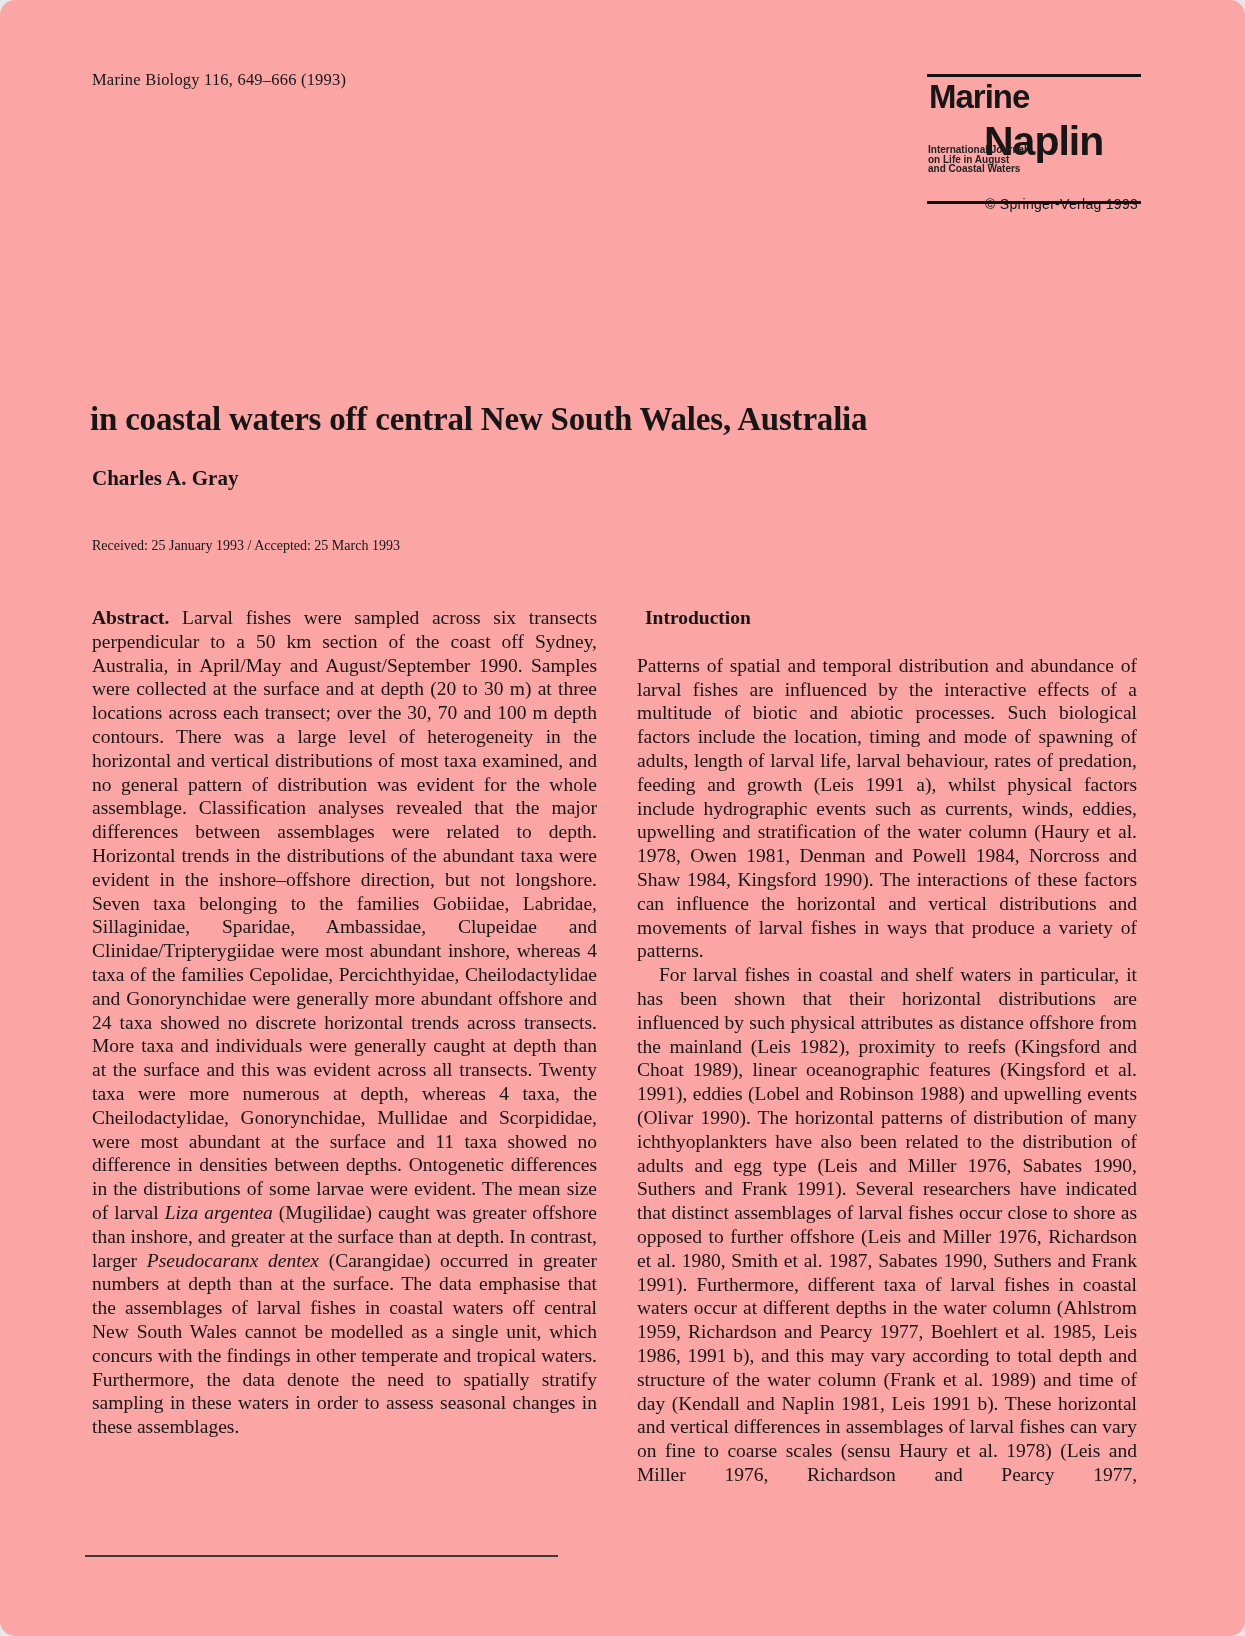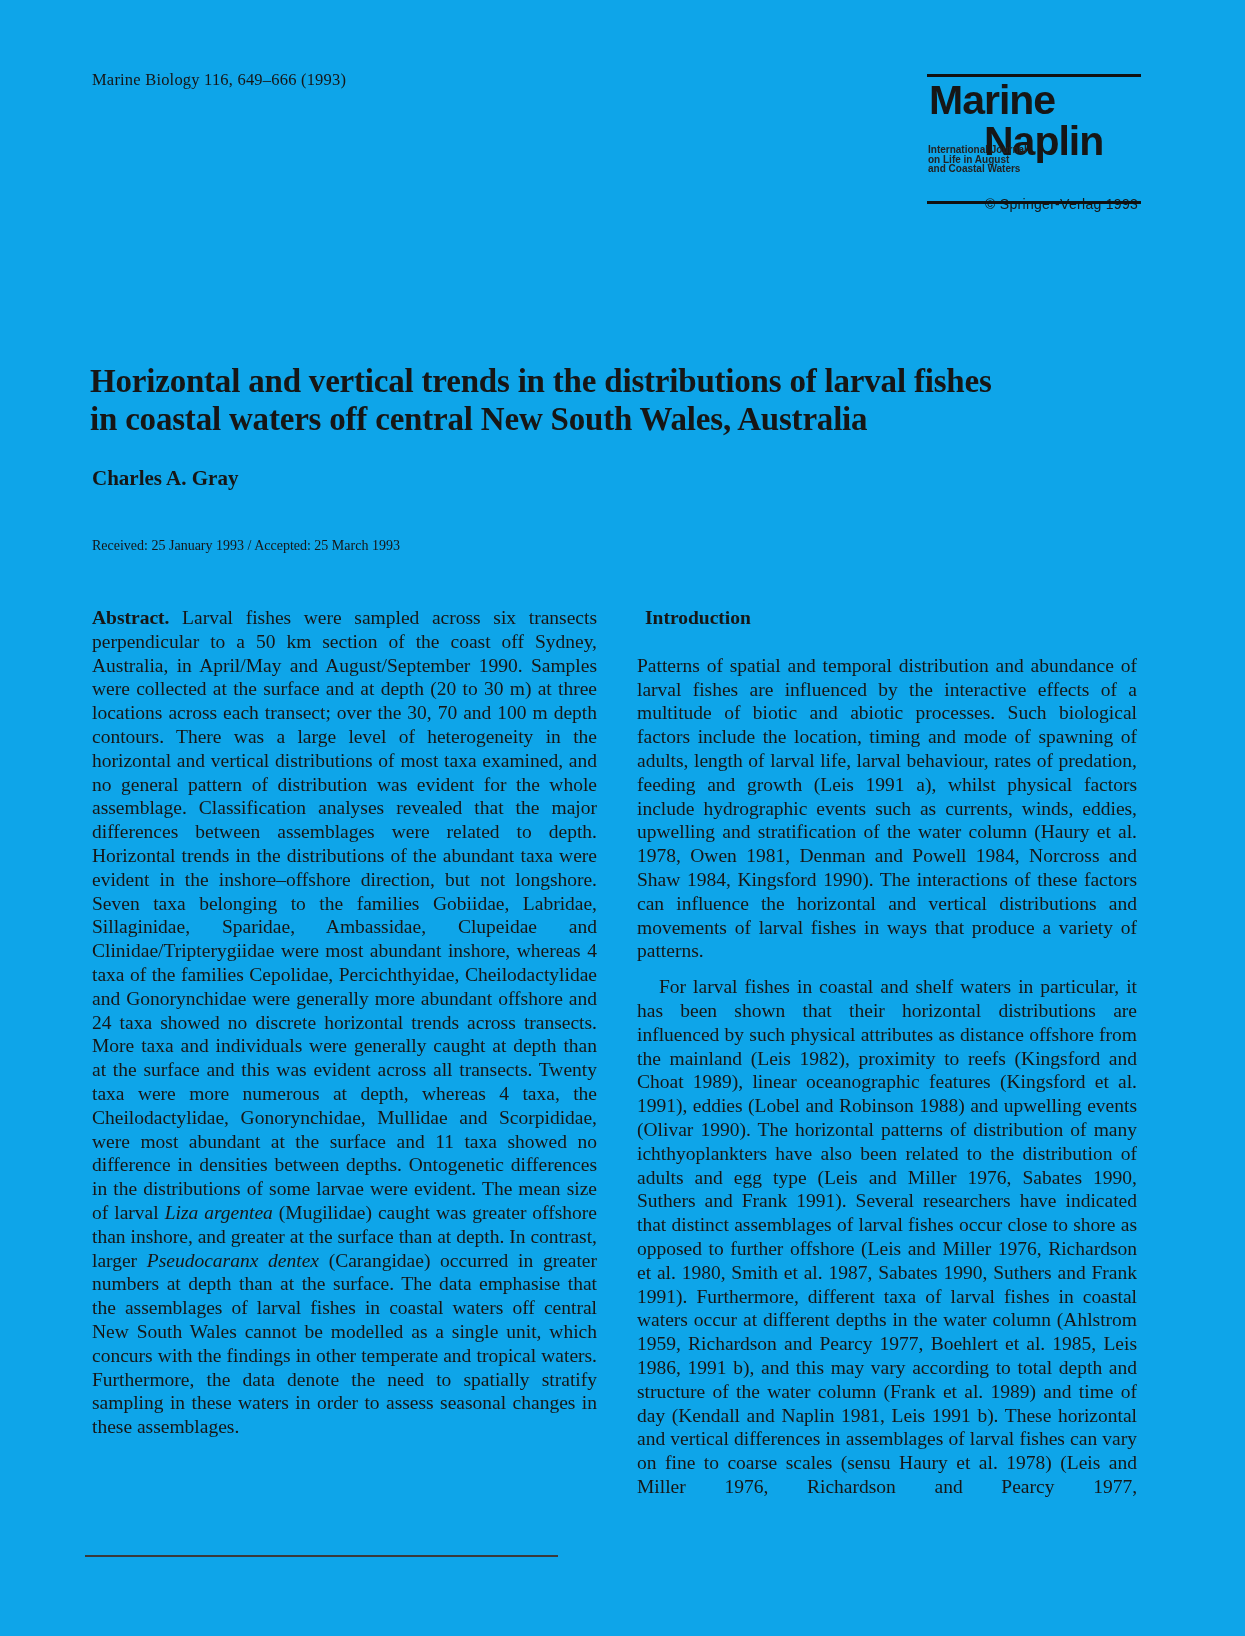--- a/index.html
+++ b/index.html
@@ -1,37 +1,38 @@
 <!DOCTYPE html>
 <html lang="en"><head>
 <meta charset="utf-8">
 <style>
   html,body{margin:0;padding:0;}
   body{background:#e8e8e8;}
   .page{
     position:relative;
     width:1245px;height:1636px;
-    background:#0ea5e9;
+    background:#fca5a5;
     color:#161616;
     font-family:"Liberation Serif", serif;
     overflow:hidden;
+    border-radius:15px;
   }
   .journal-ref{
     position:absolute;left:92px;top:70px;
     font-size:16.5px;letter-spacing:.2px;
   }
   
   .logo{position:absolute;left:927px;top:74px;width:214px;height:132px;}
   .logo-rule{position:absolute;left:0;width:214px;height:3px;background:#111;}
   .logo-rule.top{top:0;}
   .logo-rule.bottom{top:127px;}
   .logo-marine{
     position:absolute;left:2px;top:6px;
     font-family:"Liberation Sans", sans-serif;
-    font-weight:700;font-size:41px;line-height:1;letter-spacing:-1px;
+    font-weight:700;font-size:33px;line-height:1;letter-spacing:-1px;
   }
   .logo-biology{
     position:absolute;left:57px;top:47px;
     font-family:"Liberation Sans", sans-serif;
     font-weight:700;font-size:41px;line-height:1;letter-spacing:-1px;
   }
   .logo-tagline{
     position:absolute;left:1px;top:71px;
     font-family:"Liberation Sans", sans-serif;
     font-weight:700;font-size:10px;line-height:9.5px;color:#222;
@@ -63,21 +64,21 @@
   .col{
     position:absolute;top:606px;
     font-size:19.5px;line-height:23.8px;
     text-align:justify;
     -webkit-hyphens:auto;hyphens:auto;
   }
   .col-left{left:92px;width:505px;}
   .col-right{left:637px;width:500px;}
   .body-para{margin:0;}
   .body-para.indent{text-indent:22px;}
-  .body-para.justify-last{text-align-last:justify;margin-top:12px;}
+  .body-para.justify-last{text-align-last:justify;}
   .section-heading{
     font-size:19.5px;font-weight:700;margin:0 0 24px 8px;text-align:left;
   }
   .it{font-style:italic;margin-top:28px;}
   .footnote-rule{
     position:absolute;left:85px;top:1555px;width:473px;height:2px;background:#3a3a3a;
   }
 </style>
 </head>
 <body>
@@ -92,21 +93,21 @@
     <div class="logo-biology">Naplin</div>
     <div class="logo-tagline">
       <div>International Journal</div>
       <div>on Life in August</div>
       <div>and Coastal Waters</div>
     </div>
     <div class="logo-copyright">© Springer-Verlag 1993</div>
     <div class="logo-rule bottom"></div>
   </div>
 
-  <h1 class="title"><span>Horizontal and vertical trends in the distributions of larval fishes</span><br><span>in coastal waters off central New South Wales, Australia</span></h1>
+  <h1 class="title"><br><span>in coastal waters off central New South Wales, Australia</span></h1>
 
   <div class="author">Charles A. Gray</div>
   <div class="received">Received: 25 January 1993 / Accepted: 25 March 1993</div>
 
   <div class="col col-left">
     <p class="body-para"><b>Abstract.</b><span><span> Larval fishes were sampled across six transects perpendicular to a 50 km section of the coast off Sydney, Australia, in April/May and August/September 1990. Samples were collected at the surface and at depth (20 to 30 m) at three locations across each transect; over the 30, 70 and 100 m depth contours. There was a large level of heterogeneity in the horizontal and vertical distributions of most taxa examined, and no general pattern of distribution was evident for the whole assemblage. Classification analyses revealed that the major differences between assemblages were related to depth. Horizontal trends in the distributions of the abundant taxa were evident in the inshore–offshore direction, but not longshore. Seven taxa belonging to the families Gobiidae, Labridae, Sillaginidae, Sparidae, Ambassidae, Clupeidae and Clinidae/Tripterygiidae were most abundant inshore, whereas 4 taxa of the families Cepolidae, Percichthyidae, Cheilodactylidae and Gonorynchidae were generally more abundant offshore and 24 taxa showed no discrete horizontal trends across transects. More taxa and individuals were generally caught at depth than at the surface and this was evident across all transects. Twenty taxa were more numerous at depth, whereas 4 taxa, the Cheilodactylidae, Gonorynchidae, Mullidae and Scorpididae, were most abundant at the surface and 11 taxa showed no difference in densities between depths. Ontogenetic differences in the distributions of some larvae were evident. The mean size of larval </span><span class="it">Liza argentea</span><span> (Mugilidae) caught was greater offshore than inshore, and greater at the surface than at depth. In contrast, larger </span><span class="it">Pseudocaranx dentex</span><span> (Carangidae) occurred in greater numbers at depth than at the surface. The data emphasise that the assemblages of larval fishes in coastal waters off central New South Wales cannot be modelled as a single unit, which concurs with the findings in other temperate and tropical waters. Furthermore, the data denote the need to spatially stratify sampling in these waters in order to assess seasonal changes in these assemblages.</span></span></p>
   </div>
 
   <div class="col col-right">
     <h2 class="section-heading">Introduction</h2>

